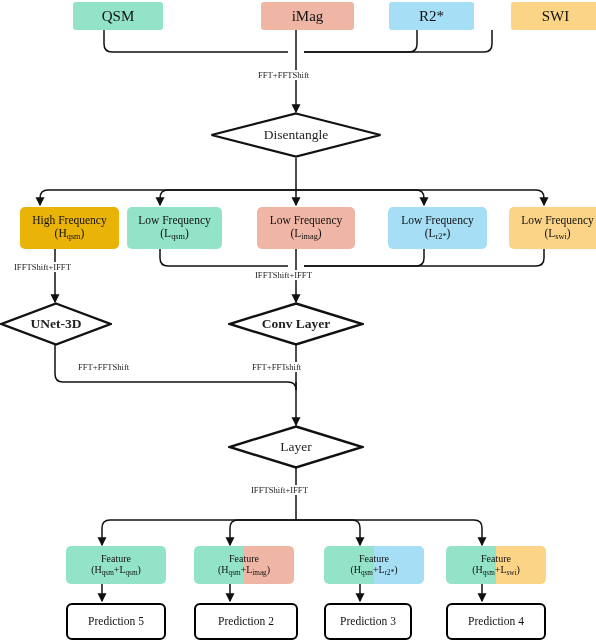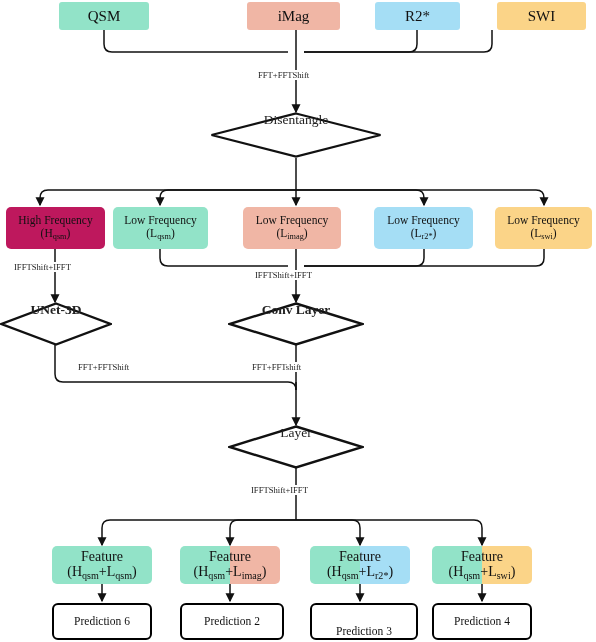--- a/index.html
+++ b/index.html
@@ -1,29 +1,29 @@
 <!DOCTYPE html>
 <html><head>
 <meta charset="utf-8">
 <style>
   html,body{margin:0;padding:0;background:#fff;}
   body{width:596px;height:642px;position:relative;overflow:hidden;
        font-family:"Liberation Serif",serif;color:#111;}
   #canvas{position:absolute;left:0;top:0;width:596px;height:642px;}
   svg.edges{position:absolute;left:0;top:0;width:596px;height:642px;pointer-events:none;}
   .node{position:absolute;box-sizing:border-box;display:flex;align-items:center;
-        justify-content:center;text-align:center;line-height:1.12;}
+        justify-content:center;text-align:center;line-height:1.12;margin-left:14px;}
   .modality{border-radius:3px;font-size:15px;}
   .freq{border-radius:5px;font-size:11.5px;padding:2px;}
-  .feature{border-radius:5px;font-size:14px;overflow:hidden;}
+  .feature{border-radius:5px;font-size:10px;overflow:hidden;}
   .feature .halves{position:absolute;left:0;top:0;right:0;bottom:0;display:flex;}
   .feature .halves span{flex:1 1 50%;}
   .feature .ftxt{position:relative;z-index:2;width:100%;}
   .pred{border:2.2px solid #000;border-radius:6px;background:#fff;font-size:11.5px;}
-  .diamond-wrap{position:absolute;display:flex;align-items:flex-start;justify-content:center;}
+  .diamond-wrap{position:absolute;display:flex;align-items:center;justify-content:center;}
   .diamond-wrap svg{position:absolute;left:0;top:0;}
   .diamond-label{position:relative;z-index:3;font-size:13.5px;color:#222;}
   .edgelabel{position:absolute;font-size:8.6px;font-family:"Liberation Serif",serif;
              color:#222;background:#fff;padding:0 2px;white-space:nowrap;}
   sub{font-size:0.72em;vertical-align:-0.28em;}
 </style>
 </head>
 <body>
 
 <div id="canvas">
@@ -90,21 +90,21 @@
 
   <div class="edgelabel" style="left:256px;top:70px;">FFT+FFTShift</div>
 
   <div class="diamond-wrap" style="left:210px;top:112px;width:172px;height:46px;">
     <svg width="172" height="46" viewBox="0 0 172 46" xmlns="http://www.w3.org/2000/svg">
       <polygon points="86,1.5 170.5,23 86,44.5 1.5,23" fill="#fff" stroke="#111" stroke-width="2.2"></polygon>
     </svg>
     <span class="diamond-label">Disentangle</span>
   </div>
 
-  <div class="node freq" style="left:6px;top:207px;width:99px;height:42px;background:#be185d;text-align:center;">
+  <div class="node freq" style="left:6px;top:207px;width:99px;height:42px;background:#eab308;text-align:center;">
     <span>
       <span>High Frequency</span><br>
       (<span>H</span><sub>qsm</sub>)
     </span>
   </div>
   <div class="node freq" style="left:113px;top:207px;width:95px;height:42px;background:#92E3C8;">
     <span>
       <span>Low Frequency</span><br>
       (<span>L</span><sub>qsm</sub>)
     </span>
@@ -191,25 +191,25 @@
       <span style="background:#92E3C8;"></span>
         <span style="background:#FBD488;"></span>
     </span>
     <span class="ftxt">
       <span>Feature</span><br>
       (<span>H</span><sub>qsm</sub>+<span>L</span><sub>swi</sub>)
     </span>
   </div>
 
   <div class="node pred" style="left:52px;top:603px;width:100px;height:37px;">
-    <span>Prediction 6</span>
+    <span>Prediction 5</span>
   </div>
   <div class="node pred" style="left:180px;top:603px;width:104px;height:37px;">
     <span>Prediction 2</span>
   </div>
-  <div class="node pred" style="left:310px;top:603px;width:108px;height:37px;align-items:flex-end;">
+  <div class="node pred" style="left:310px;top:603px;width:88px;height:37px;">
     <span>Prediction 3</span>
   </div>
   <div class="node pred" style="left:432px;top:603px;width:100px;height:37px;border-radius:6px;">
     <span>Prediction 4</span>
   </div>
 
 </div>
 
 </body></html>

